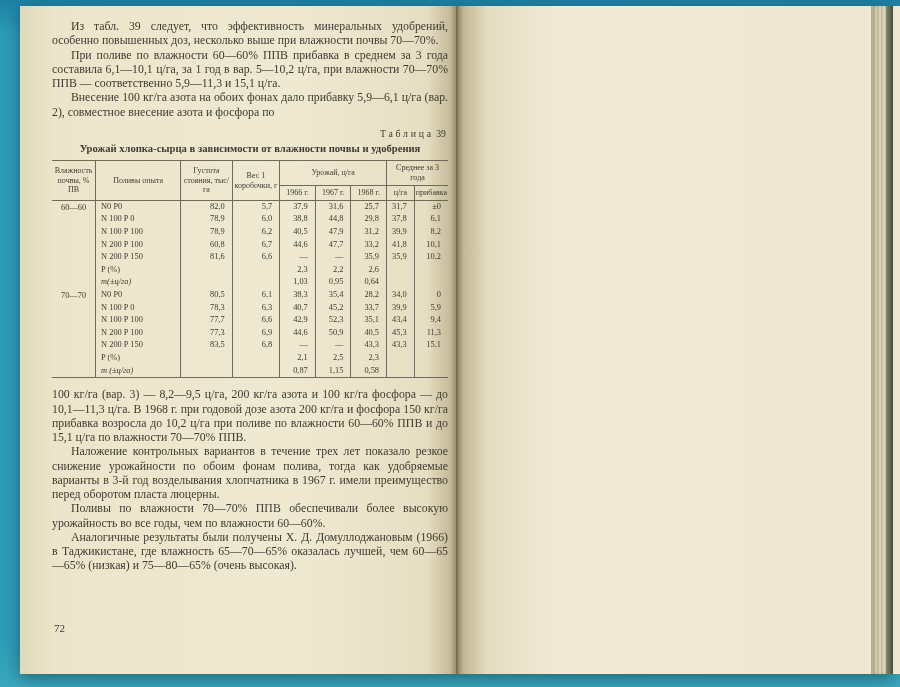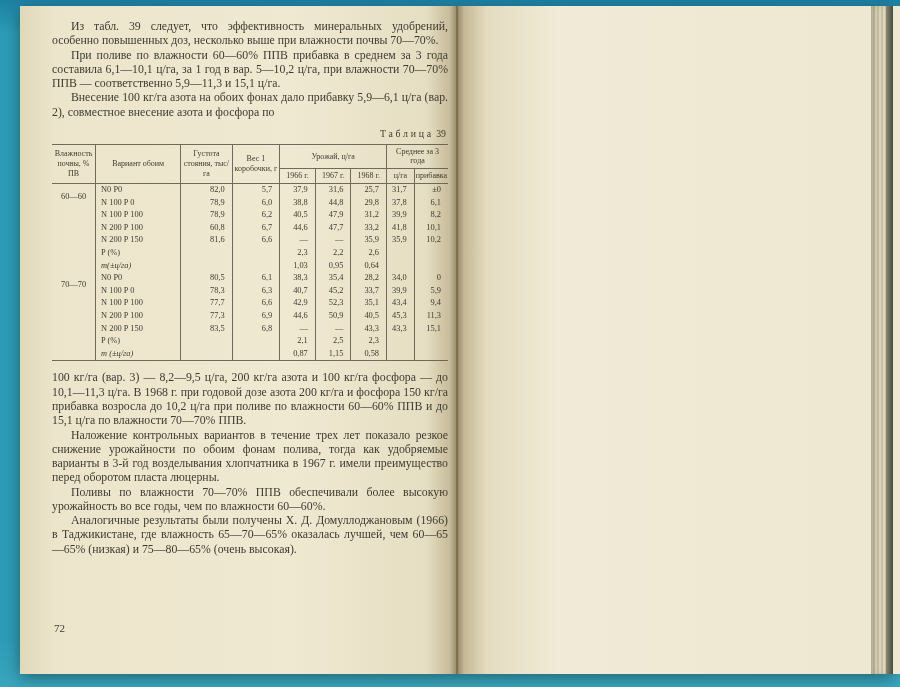--- a/index.html
+++ b/index.html
@@ -32,57 +32,58 @@
   .spaced{letter-spacing:.28em;}
   .ttitle{font-weight:bold;text-align:center;font-size:10.6px;line-height:1.3;margin:2px 26px 5px;}
   table{border-collapse:collapse;width:100%;table-layout:fixed;
         border-top:1.3px solid var(--rl);border-bottom:1.3px solid var(--rl);
         font-size:8.4px;color:var(--ink);margin:4px 0 9px;}
   thead{border-bottom:1.3px solid var(--rl);}
   th{font-weight:normal;font-size:8px;line-height:1.22;text-align:center;padding:2px 1px;vertical-align:middle;}
   td{padding:0 4px;line-height:1.5;vertical-align:top;}
   .bl{border-left:1px solid var(--rl);}
   .grp{border-bottom:1px solid var(--rl);}
-  .c-moist{text-align:center;vertical-align:top;padding-top:7px;}
+  .c-moist{text-align:center;vertical-align:top;padding-top:1px;}
   .c-var{text-align:left;border-left:1px solid var(--rl);padding-left:5px;white-space:nowrap;}
   .c-n{text-align:right;border-left:1px solid var(--rl);padding-right:7px;}
   .ital{font-style:italic;margin-left:8px;}
   .pgnum{position:absolute;font-size:11px;}
   .pg-l{left:34px;bottom:40px;}
   .pg-r{right:34px;bottom:28px;}
 </style>
 </head>
 <body>
 
 <div class="book">
 
   <div class="page page-l">
     <div class="content content-l">
       <div>
           <p class="para">Из табл. 39 следует, что эффективность минеральных удобрений, особенно повышенных доз, несколько выше при влажности почвы 70—70%.</p>
           <p class="para">При поливе по влажности 60—60% ППВ прибавка в среднем за 3 года составила 6,1—10,1 ц/га, за 1 год в вар. 5—10,2 ц/га, при влажности 70—70% ППВ — соответственно 5,9—11,3 и 15,1 ц/га.</p>
           <p class="para">Внесение 100 кг/га азота на обоих фонах дало прибавку 5,9—6,1 ц/га (вар. 2), совместное внесение азота и фосфора по</p>
         </div>
       <div class="tcaption"><span class="spaced">Таблица</span>&nbsp;<span>39</span></div>
+      <div class="ttitle">Урожай хлопка-сырца в зависимости от влажности почвы и удобрения</div>
       <table class="t39">
         <colgroup>
           <col style="width:11%">
             <col style="width:21.5%">
             <col style="width:13%">
             <col style="width:12%">
           <col style="width:9%">
             <col style="width:9%">
             <col style="width:9%">
             <col style="width:7%">
             <col style="width:8.5%">
         </colgroup>
         <thead>
           <tr>
             <th rowspan="2">Влажность почвы, % ПВ</th>
-            <th rowspan="2" class="bl">Вариант обоим</th>
+            <th rowspan="2" class="bl">Поливы опыта</th>
             <th rowspan="2" class="bl">Густота стояния, тыс/га</th>
             <th rowspan="2" class="bl">Вес 1 коробочки, г</th>
             <th colspan="3" class="bl grp">Урожай, ц/га</th>
             <th colspan="2" class="bl grp">Среднее за 3 года</th>
           </tr>
           <tr>
             <th class="bl">1966 г.</th>
             <th class="bl">1967 г.</th>
             <th class="bl">1968 г.</th>
             <th class="bl">ц/га</th>

